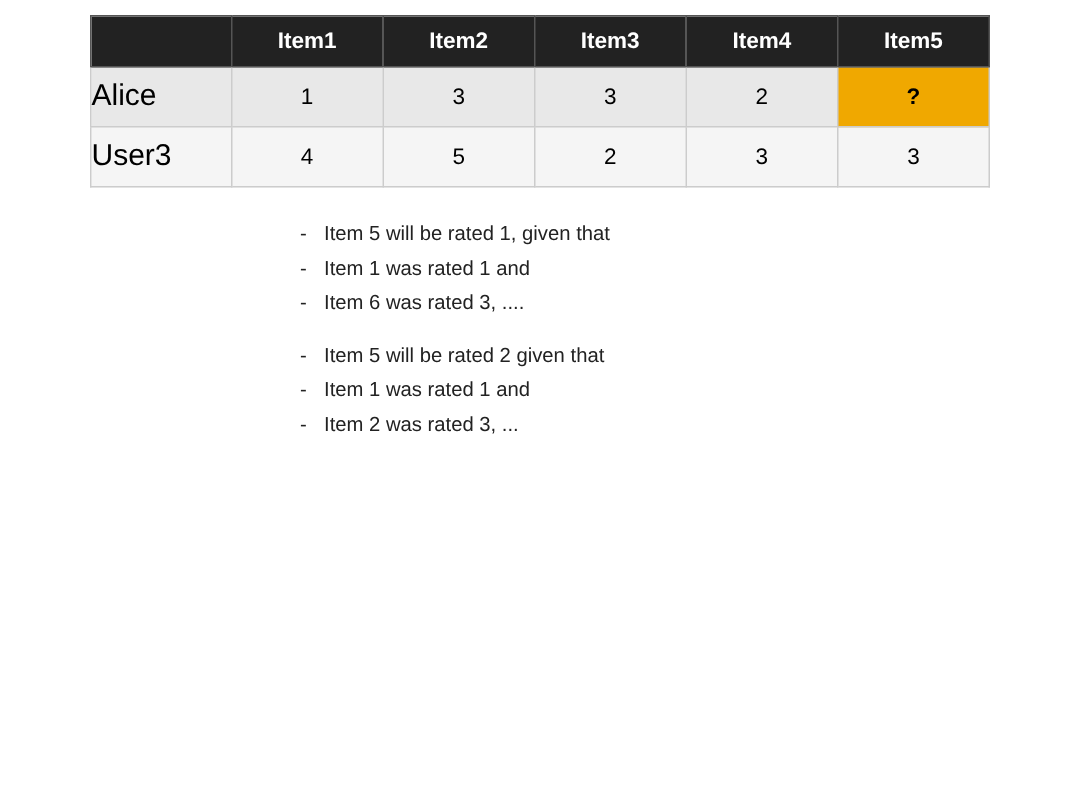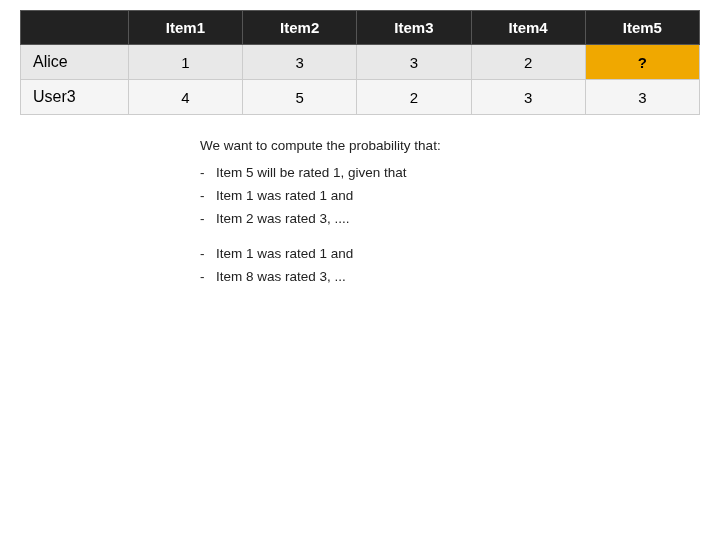--- a/index.html
+++ b/index.html
@@ -13,21 +13,21 @@
     }
 
     .container {
       padding: 10px 20px;
     }
 
     
     .rating-table {
       border-collapse: collapse;
       margin: 0 auto;
-      width: 680px;
+      width: 600px;
     }
 
     .rating-table th {
       background-color: #222222;
       color: #ffffff;
       font-weight: bold;
       text-align: center;
       padding: 8px 20px;
       border: 1px solid #555;
       font-size: 15px;
@@ -44,22 +44,22 @@
     .rating-table tr:nth-child(odd) td {
       background-color: #e8e8e8;
     }
 
     .rating-table tr:nth-child(even) td {
       background-color: #f5f5f5;
     }
 
     .rating-table td.row-label {
       text-align: left;
-      padding-left: 12px;
-      font-size: 16px;
+      padding-left: 0;
+      font-size: 20px;
       background-color: #f0f0f0;
     }
 
     .rating-table tr:nth-child(even) td.row-label {
       background-color: #f5f5f5;
     }
 
     .highlight-cell {
       background-color: #f0a800 !important;
       color: #000000;
@@ -129,27 +129,27 @@
           <td>4</td>
           <td>5</td>
           <td>2</td>
           <td>3</td>
           <td>3</td>
         </tr>
       </tbody>
   </table>
 
   <div class="description">
-    <p class="intro">We want to compute the probability that:</p>
     <div id="bullet-groups-container">
         <ul class="bullet-list">
           <li>Item 5 will be rated 1, given that</li>
           <li>Item 1 was rated 1 and</li>
-          <li>Item 2 was rated 3, ....</li>
+          <li>Item 6 was rated 3, ....</li>
         </ul>
         <div class="spacer"></div>
         <ul class="bullet-list">
+          <li>Item 5 will be rated 2 given that</li>
           <li>Item 1 was rated 1 and</li>
-          <li>Item 8 was rated 3, ...</li>
+          <li>Item 2 was rated 3, ...</li>
         </ul>
       </div>
   </div>
 </div>
 
 </body></html>

